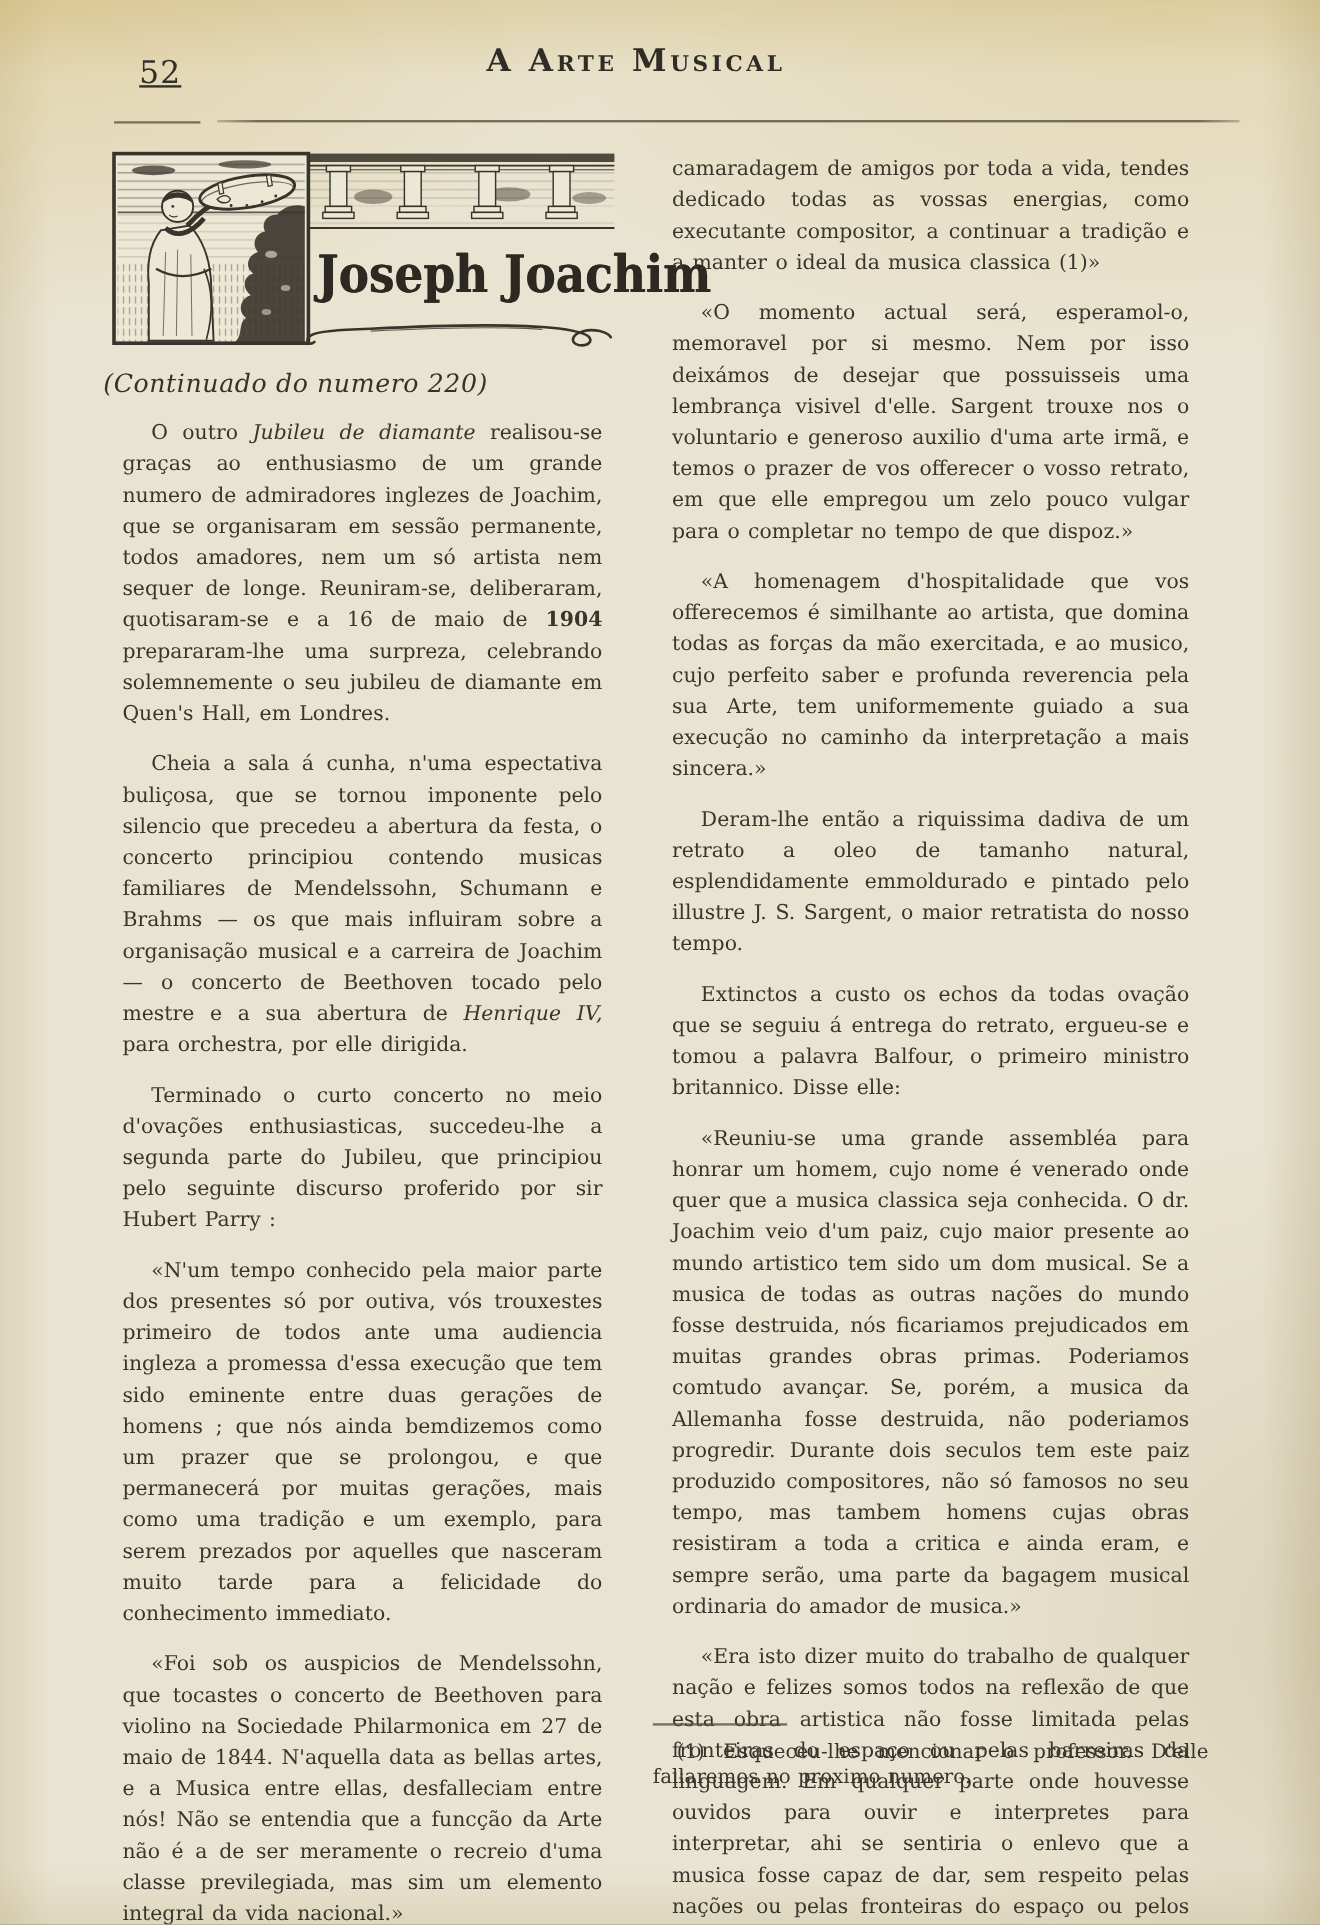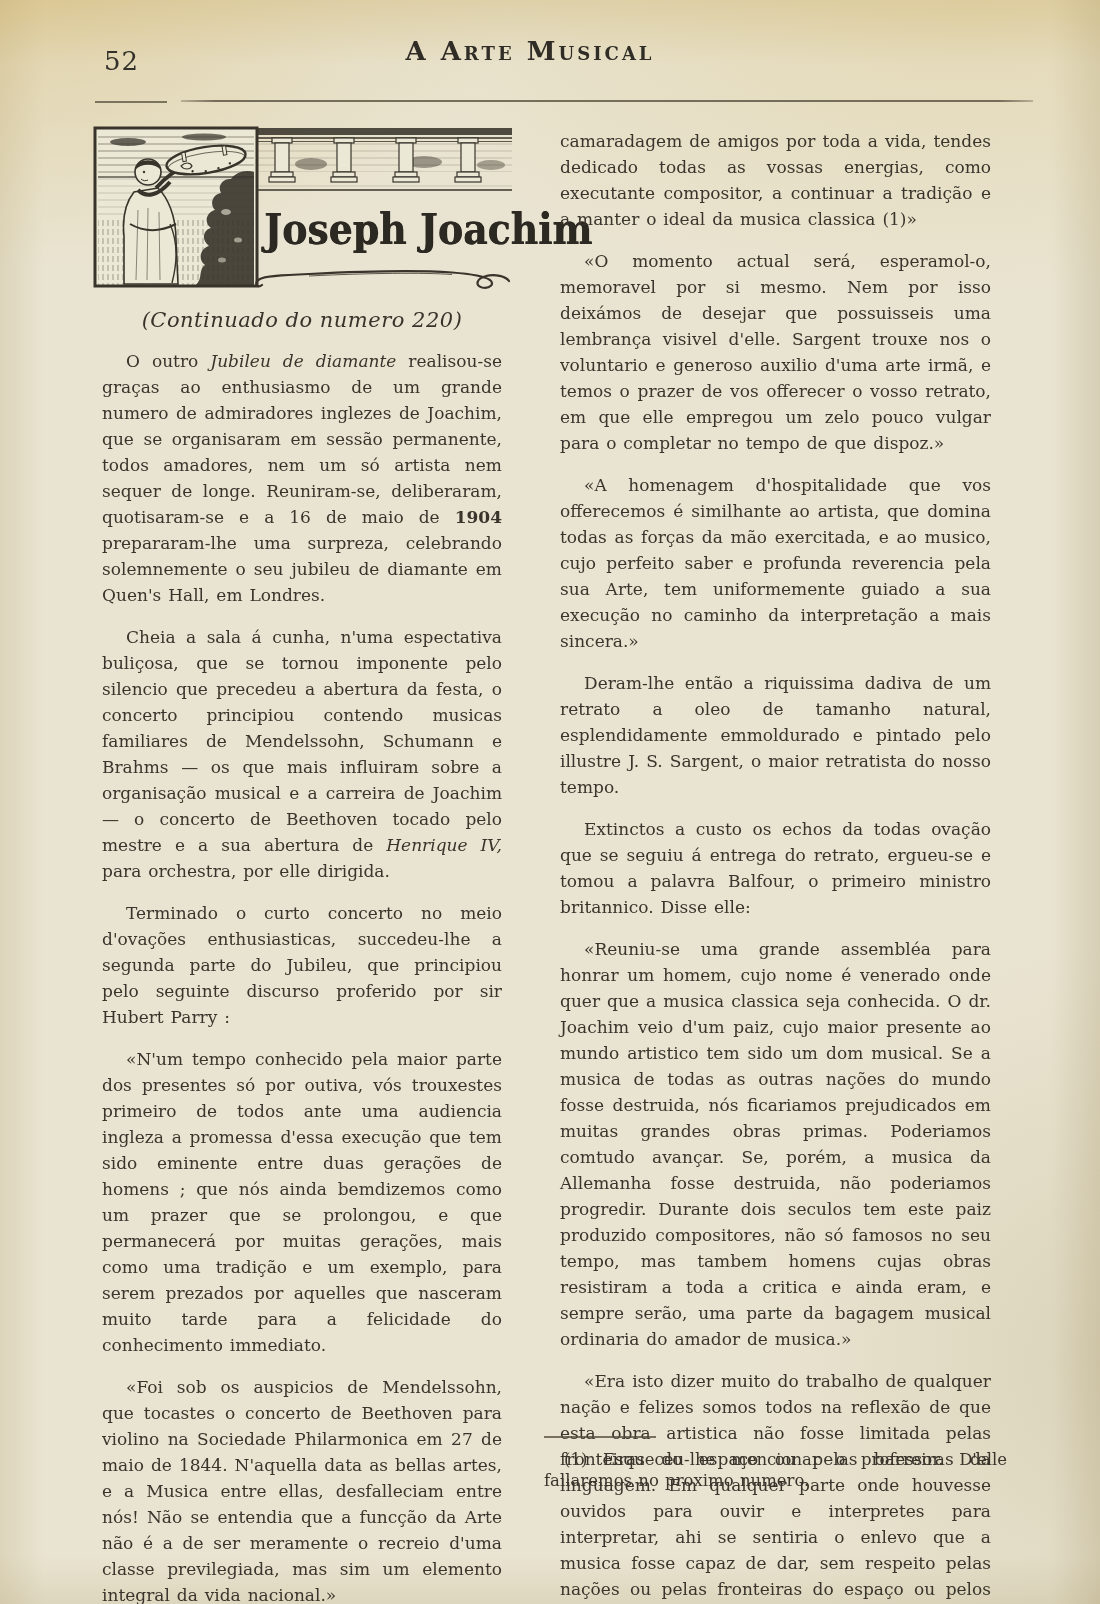--- a/index.html
+++ b/index.html
@@ -15,22 +15,22 @@
       radial-gradient(ellipse 900px 420px at 88% 0%, rgba(216,190,118,0.30), transparent 70%),
       radial-gradient(ellipse 700px 380px at 2% 0%, rgba(212,182,106,0.38), transparent 70%),
       radial-gradient(ellipse 500px 600px at 100% 85%, rgba(160,140,88,0.18), transparent 70%),
       linear-gradient(90deg, rgba(172,150,94,0.20), transparent 4%),
       linear-gradient(270deg, rgba(150,132,82,0.22), transparent 4.5%),
       linear-gradient(180deg, rgba(198,168,92,0.30), transparent 4%),
       linear-gradient(0deg, rgba(160,142,88,0.16), transparent 3%);
   }
   
   .page-number {
-    position:absolute; left:104px; top:46px;
-    font-size:26px; letter-spacing:1px; color:#33302a;
+    position:absolute; left:116px; top:46px;
+    font-size:26px; letter-spacing:1px; color:#33302a;text-decoration:underline;
   }
   .journal-title {
     position:absolute; left:0; top:36px; width:1060px;
     text-align:center;
     font-variant:small-caps; font-weight:bold;
     font-size:26px; letter-spacing:3px; color:#302d27;
   }
   .rule { position:absolute; background:#57513f; }
   .rule-short { left:95px;  top:101px; width:72px;  height:2px; opacity:.75; }
   .rule-long  { left:181px; top:100px; width:852px; height:2px; opacity:.8;
@@ -54,21 +54,21 @@
   .article-title {
     position:absolute; left:162px; top:84px; width:268px;
     text-align:center;
     font-weight:bold; font-size:43px; color:#2c2822;
     transform:scaleX(.88); transform-origin:center;
     text-shadow:.6px 0 0 #2c2822;
     white-space:nowrap;
   }
   .flourish { position:absolute; left:168px; top:144px; }
   .continuation {
-    margin-top:16px; text-align:center;
+    margin-top:16px; text-align:left;
     font-style:italic; font-size:21px; letter-spacing:.5px;
     color:#37332b;
   }
   .col-left .body { margin-top:13px; }
   
   .footnote { position:absolute; top:1324px; left:0; width:100%; }
   .footnote-rule { width:112px; height:2px; background:#514b3b; opacity:.75; margin:0 0 11px 0; }
   .footnote p {
     margin:0; text-align:justify;
     font-size:16.5px; line-height:21px; text-indent:20px;

